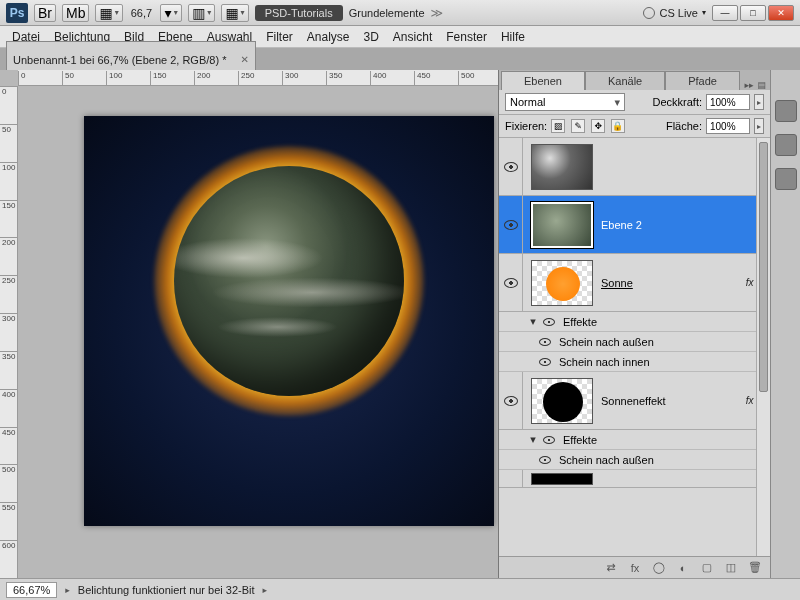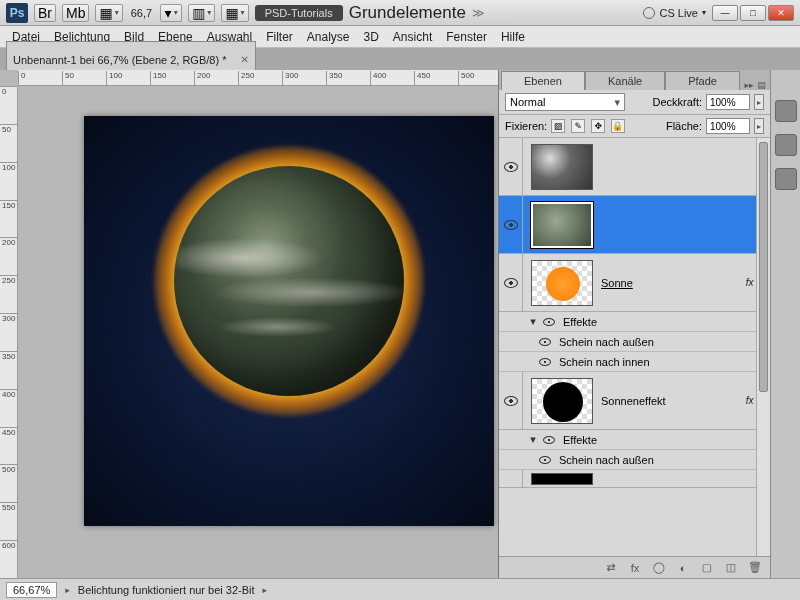--- a/index.html
+++ b/index.html
@@ -4,21 +4,21 @@
 <style>
 * { box-sizing: border-box; margin: 0; padding: 0; font-family: Tahoma, Arial, sans-serif; }
 body { background: #b8b8b8; width: 800px; height: 600px; overflow: hidden; font-size: 11px; }
 
 .topbar { height: 26px; background: linear-gradient(#e8e8e8,#d0d0d0); border-bottom: 1px solid #999; display: flex; align-items: center; padding: 0 6px; gap: 6px; }
 .ps-logo { width: 22px; height: 20px; background: #1c3a5a; color: #9cc8f0; font-weight: bold; font-size: 12px; display: flex; align-items: center; justify-content: center; border-radius: 2px; }
 .tb-btn { height: 18px; min-width: 22px; background: linear-gradient(#f2f2f2,#d6d6d6); border: 1px solid #999; border-radius: 2px; display: flex; align-items: center; justify-content: center; font-size: 14px; padding: 0 3px; }
 .tb-drop::after { content: "▾"; font-size: 8px; margin-left: 2px; color: #555; }
 .zoom-txt { font-size: 11px; color: #222; padding: 0 2px; }
 .dark-pill { background: #444; color: #ddd; padding: 2px 10px; border-radius: 3px; font-size: 11px; }
-.light-txt { color: #222; font-size: 17px; font-weight: 500; }
+.light-txt { color: #222; font-size: 11px; font-weight: 500; }
 .chev { color: #777; font-size: 12px; }
 .spacer { flex: 1; }
 .cslive { display: flex; align-items: center; gap: 4px; color: #222; font-size: 11px; }
 .cslive-circ { width: 12px; height: 12px; border: 1px solid #666; border-radius: 50%; }
 .win-btns { display: flex; gap: 2px; }
 .win-btn { width: 26px; height: 16px; border: 1px solid #888; border-radius: 2px; display: flex; align-items: center; justify-content: center; font-size: 9px; }
 .win-min { background: linear-gradient(#f8f8f8,#d8d8d8); }
 .win-max { background: linear-gradient(#f8f8f8,#d8d8d8); }
 .win-close { background: linear-gradient(#f08070,#d04020); color: #fff; }
 
@@ -214,20 +214,21 @@
             <div class="vis-col">
               <div class="eye"></div>
             </div>
             <div class="thumb clouds"></div>
           </div>
           <div class="layer-row sel">
             <div class="vis-col">
               <div class="eye"></div>
             </div>
             <div class="thumb green sel"></div>
+            <div class="layer-name">Ebene 2</div>
           </div>
           <div class="layer-row link">
             <div class="vis-col">
               <div class="eye"></div>
             </div>
             <div class="thumb sun"></div>
             <div class="layer-name">Sonne</div>
             <span class="fx-badge">fx</span>
             <span class="fx-chev">▾</span>
           </div>

